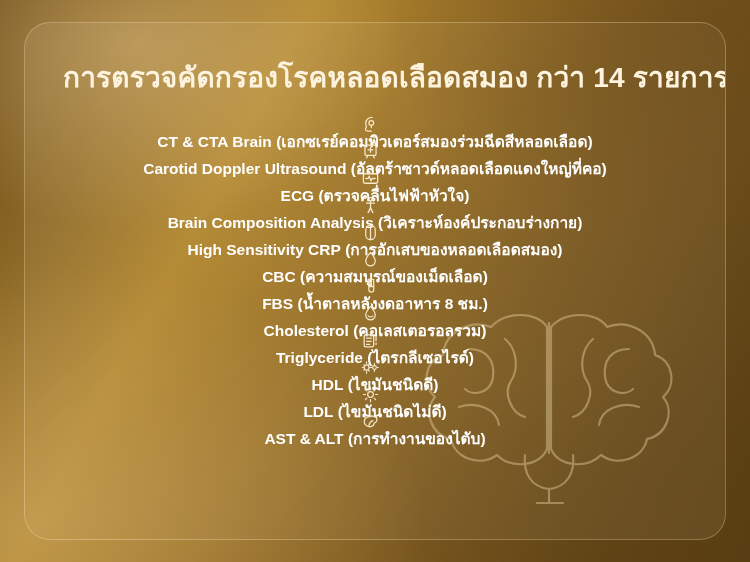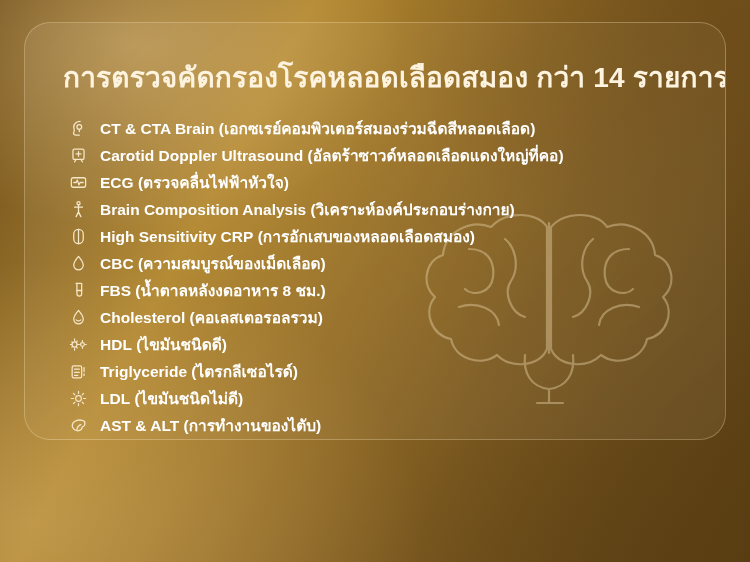--- a/index.html
+++ b/index.html
@@ -41,21 +41,21 @@
       radial-gradient(ellipse 85% 75% at 4% 93%, rgba(212,175,110,0.45), rgba(212,175,110,0) 62%),
       radial-gradient(ellipse 65% 62% at 96% 99%, rgba(92,63,18,0.55), rgba(92,63,18,0) 65%),
       linear-gradient(118deg, #6d4d1a 0%, #8f6b27 16%, #b1862e 30%, #9a7228 46%, #7a581f 66%, #644718 85%, #543c12 100%);
   }
 
   .card {
     position: absolute;
     left: 24px;
     top: 22px;
     width: 702px;
-    height: 418px;
+    height: 518px;
     border-radius: 26px;
     border: 1px solid rgba(255,236,200,0.28);
     background: linear-gradient(140deg, rgba(255,238,205,0.10) 0%, rgba(255,238,205,0.04) 45%, rgba(255,238,205,0.08) 100%);
     box-sizing: border-box;
     overflow: hidden;
   }
 
   .brain {
     position: absolute;
     right: 26px;
@@ -81,20 +81,21 @@
     position: absolute;
     left: 40px;
     top: 92px;
     width: 620px;
   }
 
   .row {
     display: flex;
     align-items: center;
     height: 27px;
+    flex-direction: column;
   }
 
   .icon {
     width: 26px;
     min-width: 26px;
     height: 22px;
     display: flex;
     align-items: center;
     justify-content: center;
     color: #f6e7c8;
@@ -222,43 +223,43 @@
           <svg width="19" height="19" viewBox="0 0 24 24" fill="none" stroke="currentColor" stroke-width="1.6" stroke-linecap="round" stroke-linejoin="round">
             <path d="M12 3c0 0-6 7-6 11a6 6 0 0 0 12 0c0-4-6-11-6-11z"></path>
             <path d="M9 15c1.8 1.6 4.2 1.6 6 0"></path>
           </svg>
         </span>
         <span class="row-text"><span class="en">Cholesterol</span> <span class="th">(คอเลสเตอรอลรวม)</span></span>
       </div>
 
       <div class="row">
         <span class="icon">
+          <svg width="19" height="19" viewBox="0 0 24 24" fill="none" stroke="currentColor" stroke-width="1.6" stroke-linecap="round" stroke-linejoin="round">
+            <rect x="4" y="5" width="12" height="15" rx="2"></rect>
+            <path d="M7 9h6M7 13h6M7 17h4"></path>
+            <path d="M19 7v5M19 15v2"></path>
+          </svg>
+        </span>
+        <span class="row-text"><span class="en">Triglyceride</span> <span class="th">(ไตรกลีเซอไรด์)</span></span>
+      </div>
+
+      <div class="row">
+        <span class="icon">
           <svg width="19" height="19" viewBox="0 0 24 24" fill="none" stroke="currentColor" stroke-width="1.5" stroke-linecap="round" stroke-linejoin="round">
             <circle cx="7" cy="12" r="3.2"></circle>
             <path d="M7 6.8v-2M7 19.2v-2M1.8 12h2M10.2 12h2M3.6 8.6l1.4 1.4M9 15l1.4 1.4M3.6 15.4l1.4-1.4M9 9l1.4-1.4"></path>
             <circle cx="17" cy="12" r="2.4"></circle>
             <path d="M17 8.6v-1.4M17 16.8v-1.4M13.2 12h-1.2M21.8 12h-1.2"></path>
           </svg>
         </span>
         <span class="row-text"><span class="en">HDL</span> <span class="th">(ไขมันชนิดดี)</span></span>
       </div>
 
       <div class="row">
         <span class="icon">
-          <svg width="19" height="19" viewBox="0 0 24 24" fill="none" stroke="currentColor" stroke-width="1.6" stroke-linecap="round" stroke-linejoin="round">
-            <rect x="4" y="5" width="12" height="15" rx="2"></rect>
-            <path d="M7 9h6M7 13h6M7 17h4"></path>
-            <path d="M19 7v5M19 15v2"></path>
-          </svg>
-        </span>
-        <span class="row-text"><span class="en">Triglyceride</span> <span class="th">(ไตรกลีเซอไรด์)</span></span>
-      </div>
-
-      <div class="row">
-        <span class="icon">
           <svg width="19" height="19" viewBox="0 0 24 24" fill="none" stroke="currentColor" stroke-width="1.5" stroke-linecap="round" stroke-linejoin="round">
             <circle cx="12" cy="12" r="3.6"></circle>
             <path d="M12 5.6V3M12 21v-2.6M5.6 12H3M21 12h-2.6M7.4 7.4L5.6 5.6M18.4 18.4l-1.8-1.8M7.4 16.6l-1.8 1.8M18.4 5.6l-1.8 1.8"></path>
           </svg>
         </span>
         <span class="row-text"><span class="en">LDL</span> <span class="th">(ไขมันชนิดไม่ดี)</span></span>
       </div>
 
 
       <div class="row">

